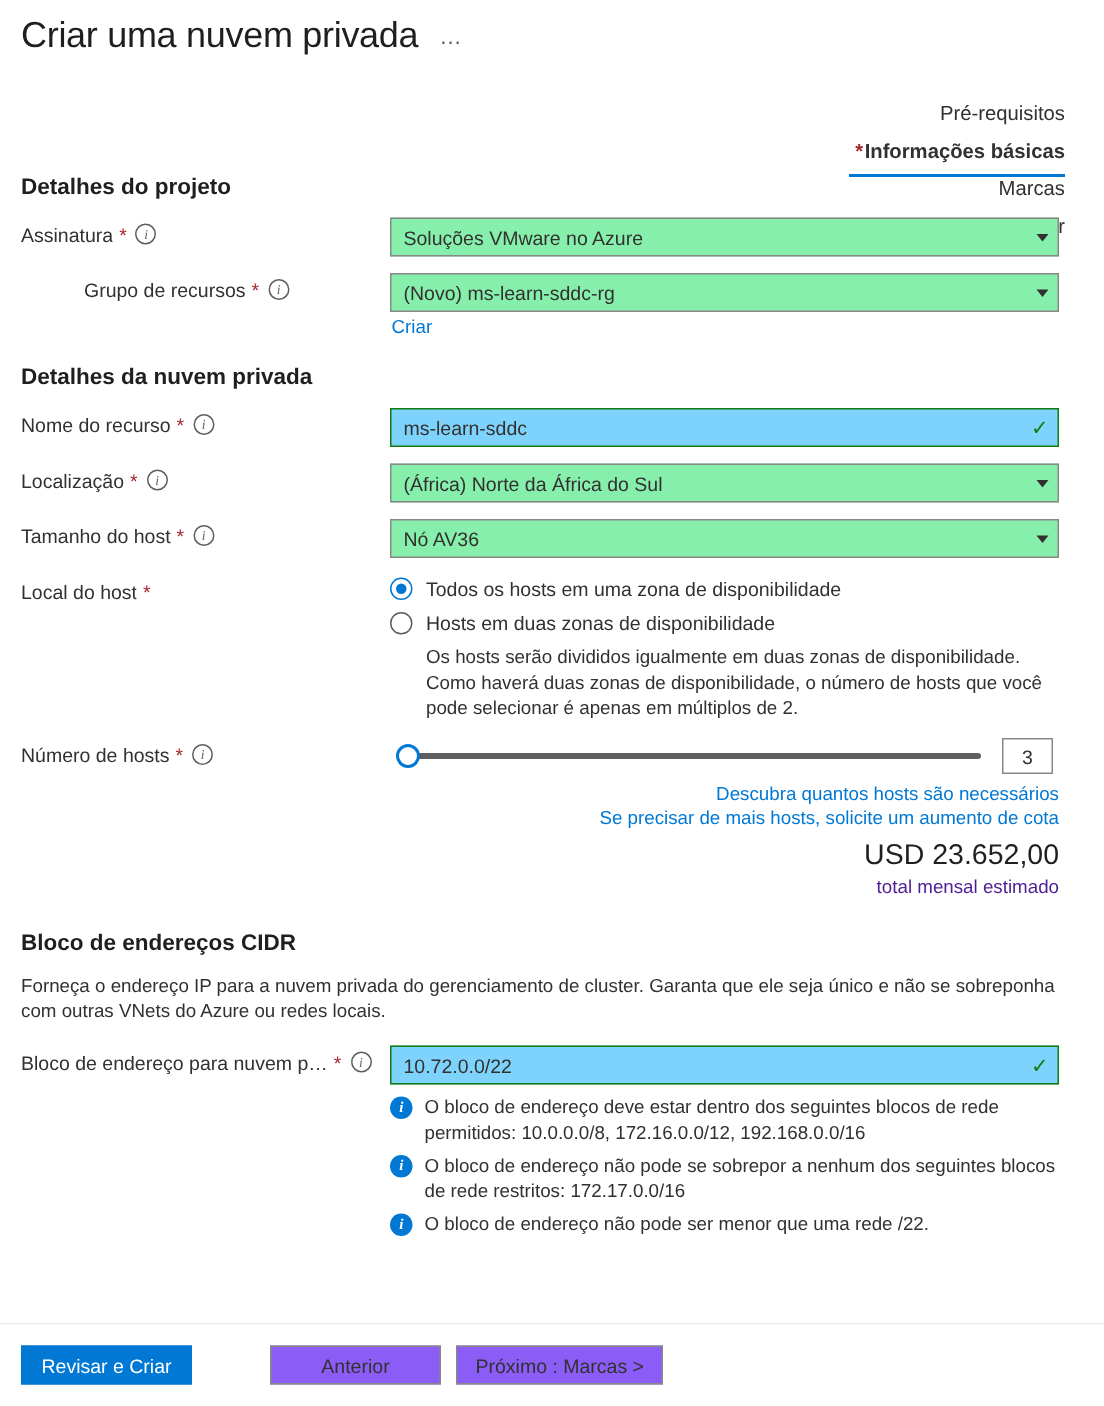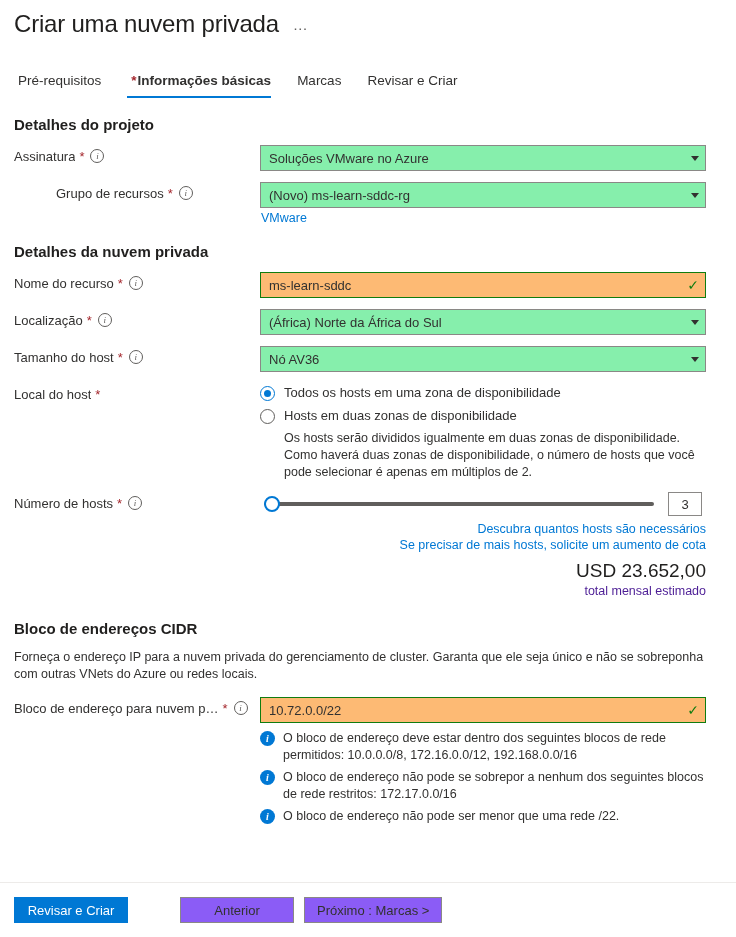--- a/index.html
+++ b/index.html
@@ -43,22 +43,23 @@
     cursor: pointer;
     position: relative;
     top: -2px;
   }
 
   
   .tabs {
     display: flex;
     align-items: flex-end;
     margin-top: 30px;
-    padding-left: 18px;
+    padding-left: 6px;
     height: 30px;
+    flex-direction: column;
   }
   .tab {
     font-size: 13.5px;
     color: #323130;
     padding: 0 0 8px 0;
     margin-right: 26px;
     cursor: pointer;
     white-space: nowrap;
     border-bottom: 2px solid transparent;
   }
@@ -146,21 +147,21 @@
     border-left: 4.5px solid transparent;
     border-right: 4.5px solid transparent;
     border-top: 5px solid #323130;
     margin-left: 6px;
     flex-shrink: 0;
   }
   .textbox {
     width: 446px;
     height: 26px;
     border: 1px solid #8a8886;
-    background: #fdba74;
+    background: #7dd3fc;
     display: flex;
     align-items: center;
     padding: 0 6px 0 8px;
     font-size: 13px;
     color: #323130;
     position: relative;
   }
   .textbox.valid { border-color: #107c10; }
   .textbox input {
     border: none;
@@ -183,21 +184,21 @@
     color: #0078d4;
     font-size: 12.5px;
     text-decoration: none;
     cursor: pointer;
     display: inline-block;
   }
   .create-link { margin: 3px 0 0 1px; }
 
   
   .radio-group { padding-top: 1px; }
-  .radio-item { display: flex; align-items: center; margin-bottom: 6px; }
+  .radio-item { display: flex; align-items: flex-start; margin-bottom: 6px; }
   .radio {
     width: 15px; height: 15px;
     border-radius: 50%;
     border: 1px solid #605e5c;
     background: #fff;
     margin-right: 9px;
     flex-shrink: 0;
     position: relative;
     top: 1px;
     cursor: pointer;
@@ -380,21 +381,21 @@
     <div class="label indent">
       <span class="txt">Grupo de recursos</span>
       <span class="req-star">*</span>
       <span class="info-icon">i</span>
     </div>
     <div class="field">
       <div class="combo">
         <span class="val">(Novo) ms-learn-sddc-rg</span>
         <span class="chev"></span>
       </div>
-      <a class="link create-link">VMware</a>
+      <a class="link create-link">Criar</a>
     </div>
   </div>
 
   <div class="section-title">Detalhes da nuvem privada</div>
 
   <div class="form-row">
     <div class="label">
       <span class="txt">Nome do recurso</span>
       <span class="req-star">*</span>
       <span class="info-icon">i</span>

